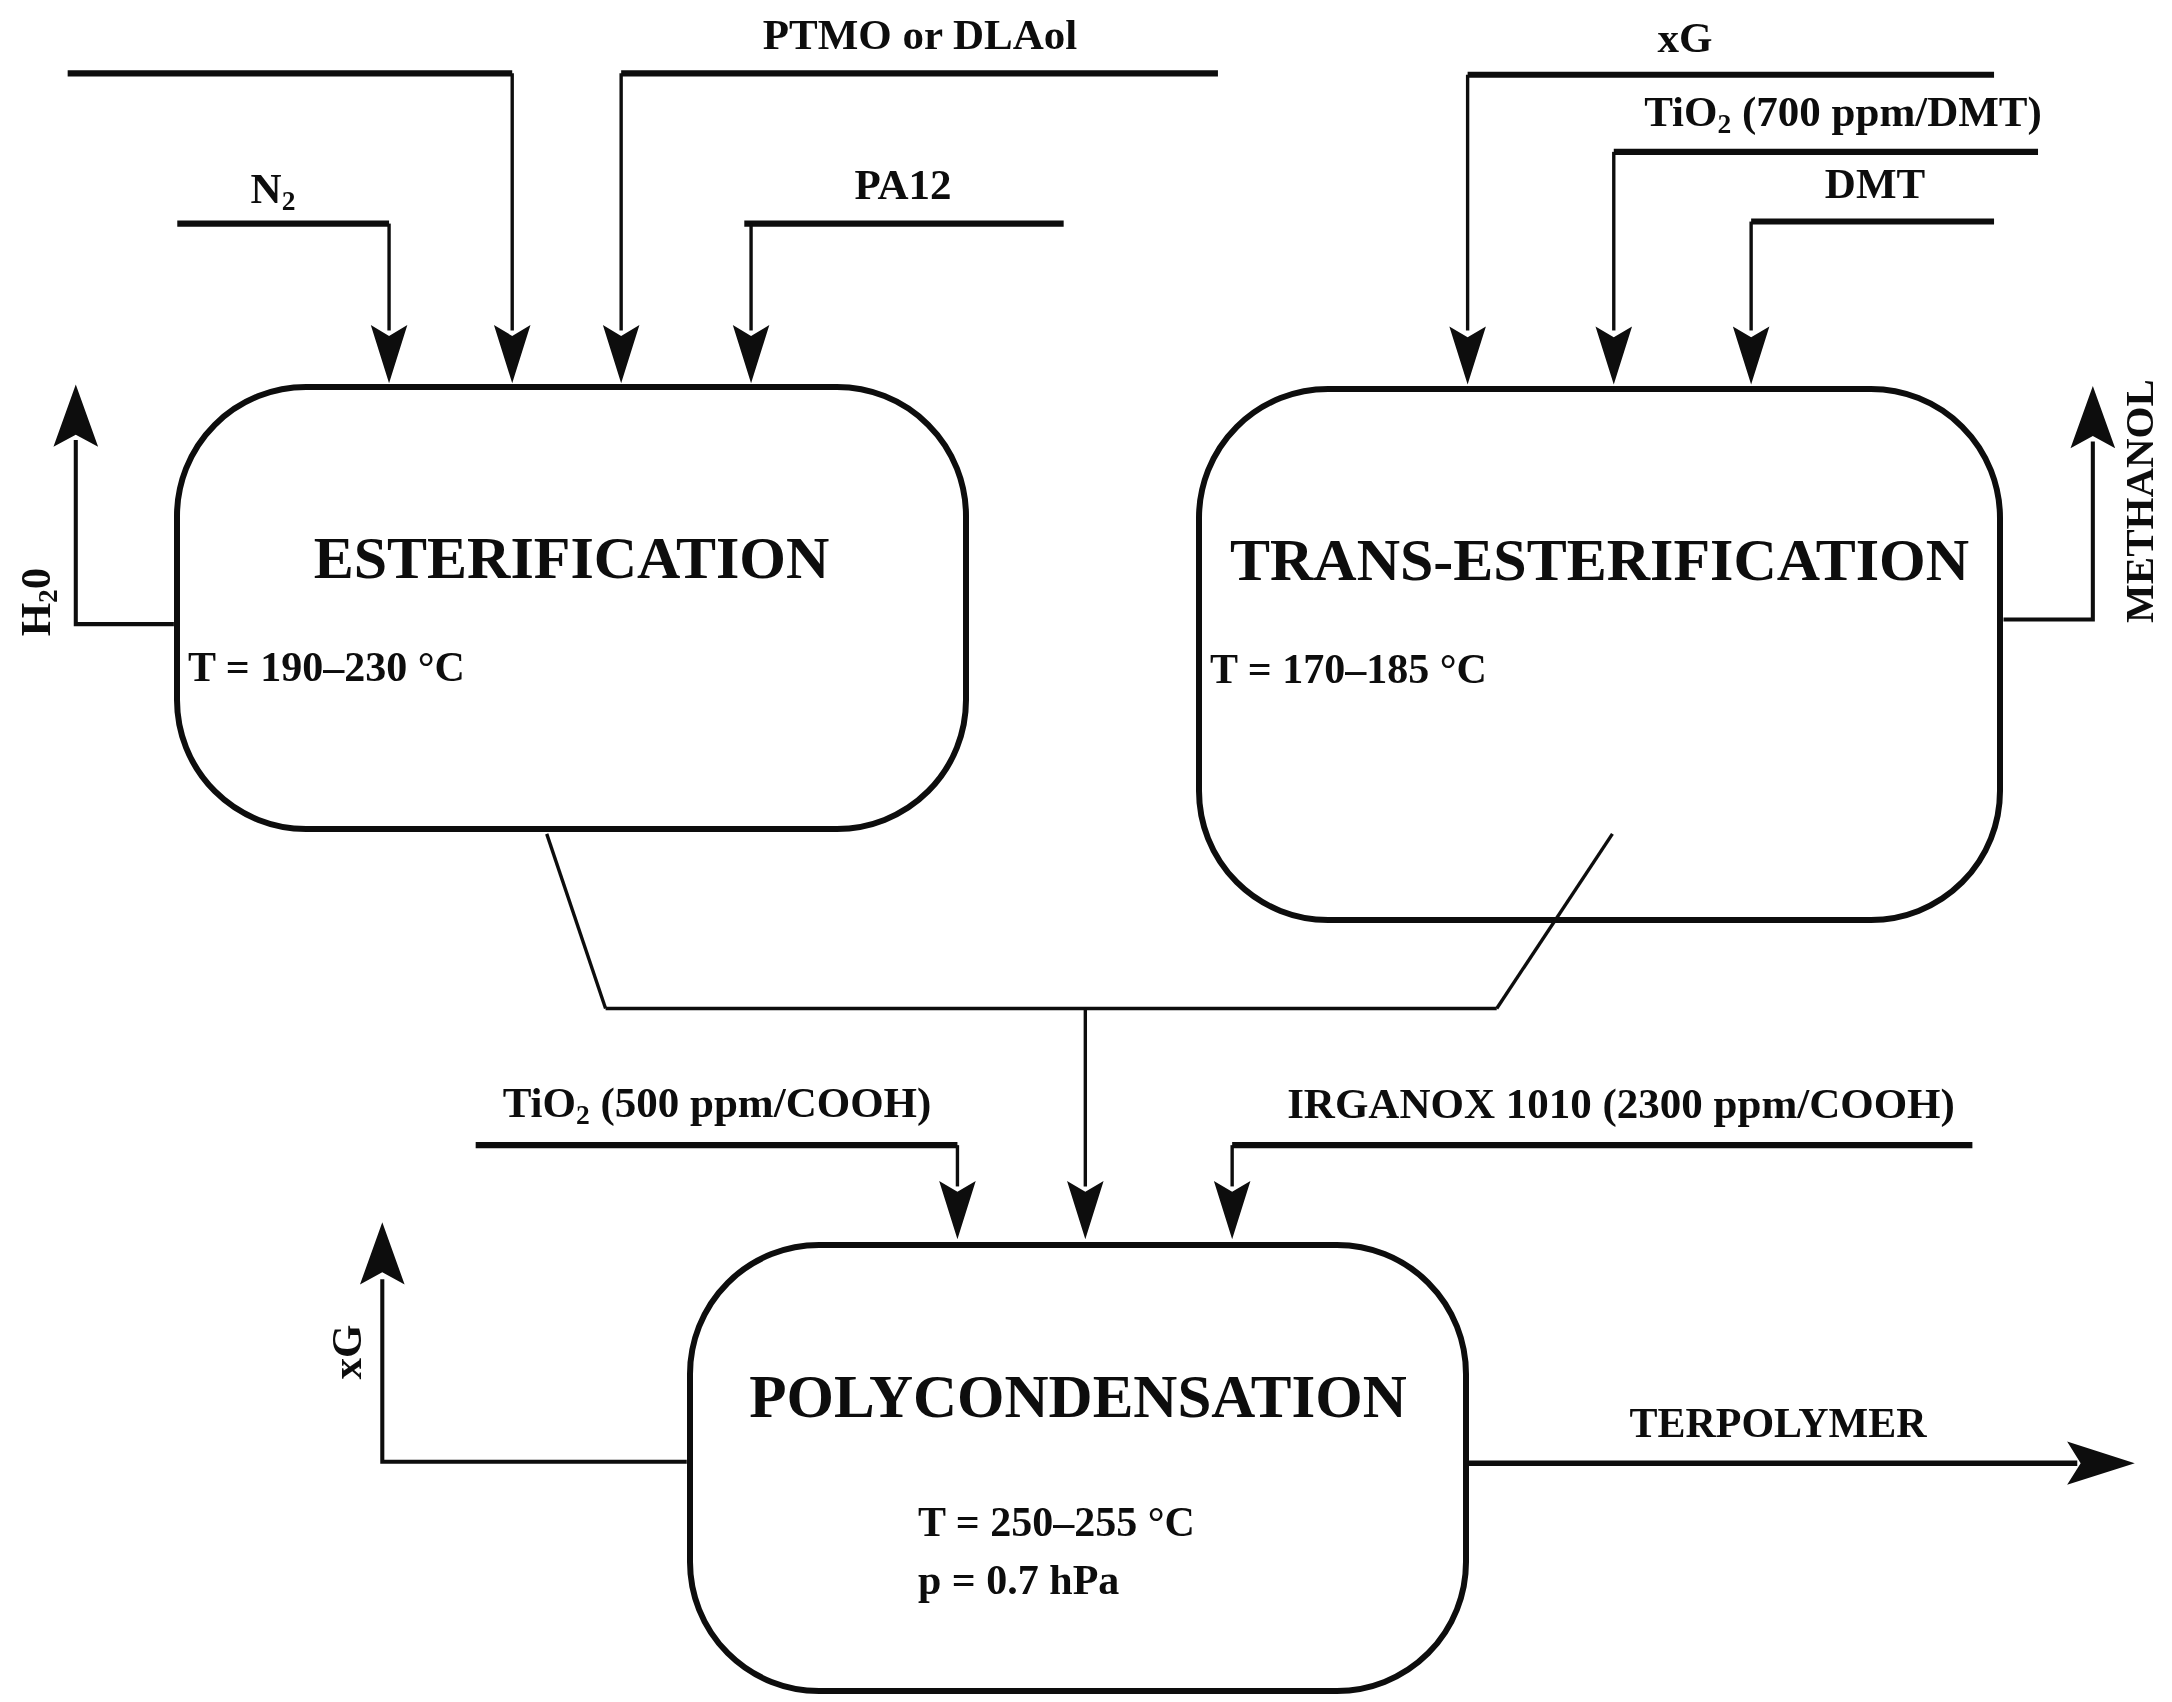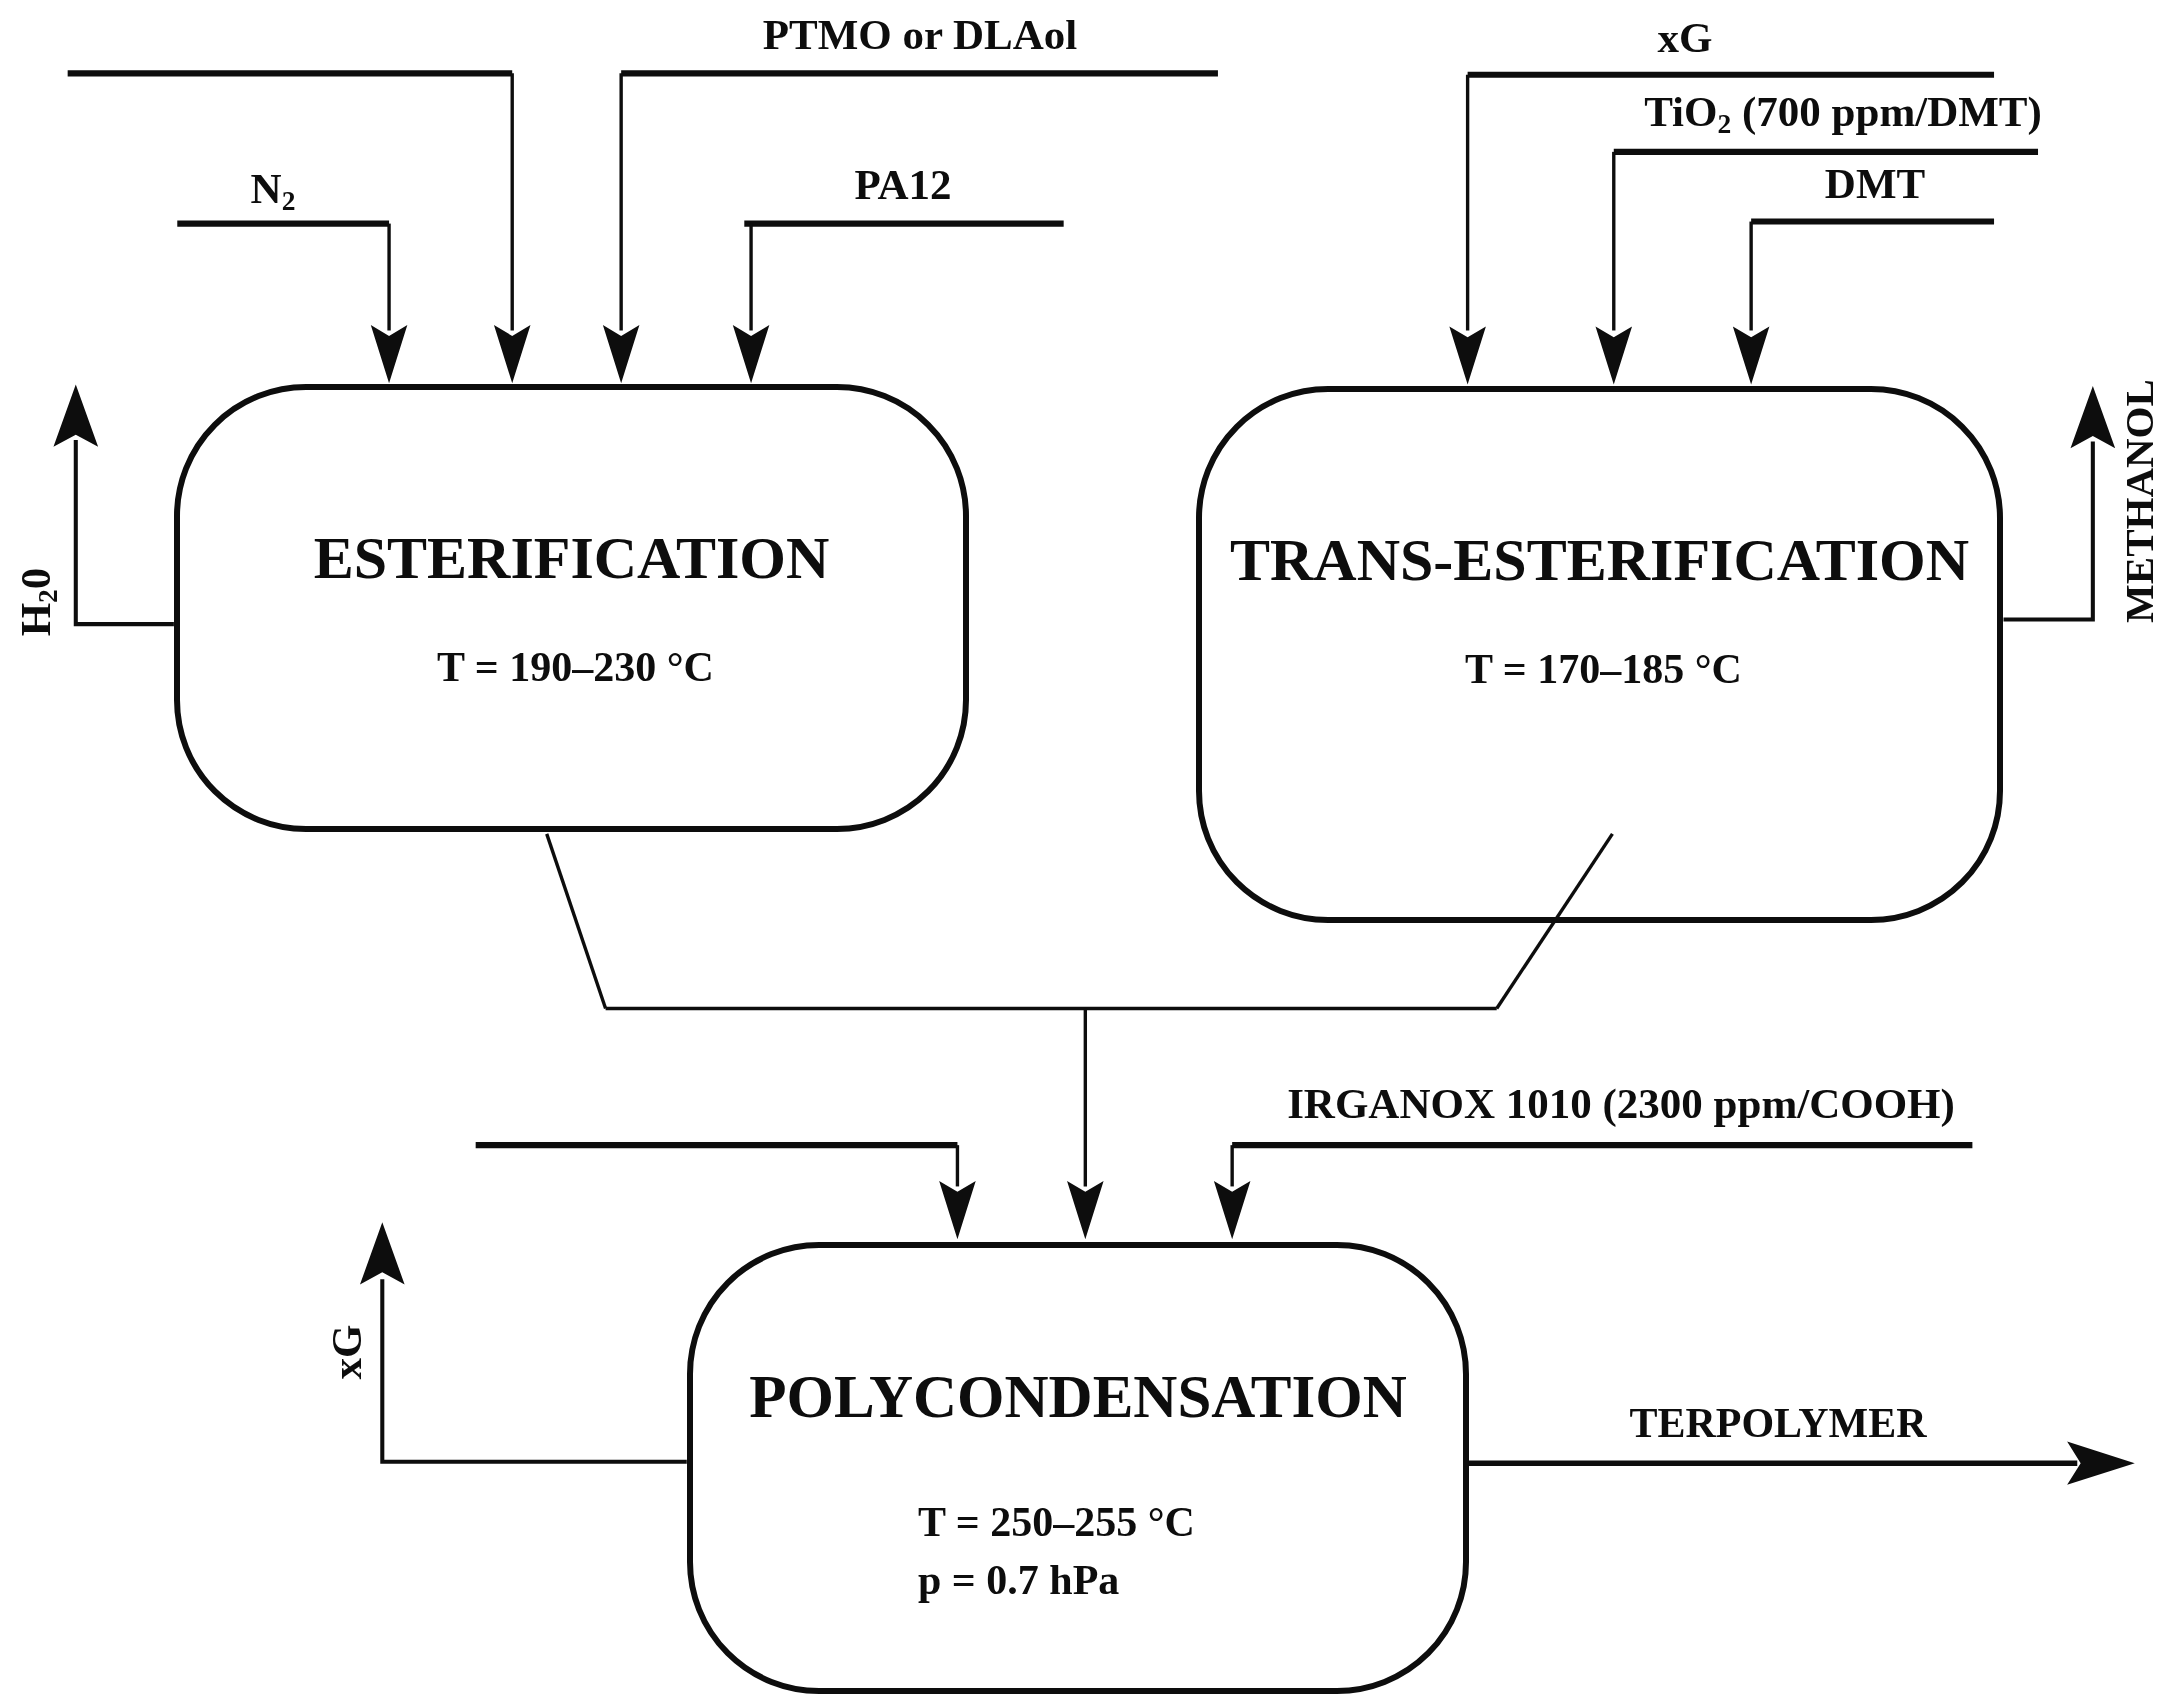--- a/index.html
+++ b/index.html
@@ -20,21 +20,21 @@
   }
   .box-esterification{left:174px;top:384px;width:795px;height:448px;}
   .box-trans{left:1196px;top:386px;width:807px;height:537px;}
   .box-poly{left:687px;top:1242px;width:782px;height:452px;}
   .box-title{
     position:absolute;left:0;right:0;text-align:center;
     font-weight:700;font-size:60px;line-height:1;white-space:nowrap;
   }
   .box-poly .box-title{font-size:61px;}
   .box-temp{
-    position:absolute;left:0;right:0;text-align:center;
+    position:absolute;left:0;right:0;
     font-weight:700;font-size:42px;line-height:1;white-space:nowrap;margin-left:8px;
   }
   .box-stats{
     position:absolute;left:225px;top:246px;text-align:left;
     font-weight:700;font-size:42px;line-height:1.38;white-space:nowrap;
   }
   .lbl{
     position:absolute;
     transform:translate(-50%,-50%);
     font-weight:700;font-size:43px;line-height:1;
@@ -77,20 +77,23 @@
   </div>
   <div class="lbl" style="left:920px;top:34px">PTMO or DLAol</div>
   <div class="lbl" style="left:903px;top:184px">PA12</div>
 
   <div class="lbl" style="left:1685px;top:37px">xG</div>
   <div class="lbl" style="left:1843px;top:111px">
     <span>TiO</span><span class="sub">2</span><span> (700 ppm/DMT)</span>
   </div>
   <div class="lbl" style="left:1875px;top:183px">DMT</div>
 
+  <div class="lbl" style="left:717px;top:1102px">
+    <span>TiO</span><span class="sub">2</span><span> (500 ppm/COOH)</span>
+  </div>
   <div class="lbl" style="left:1621px;top:1103px">IRGANOX 1010 (2300 ppm/COOH)</div>
 
   <div class="lbl rot" style="left:35px;top:602px">
     <span>H</span><span class="sub">2</span><span>0</span>
   </div>
   <div class="lbl rot lbl-methanol" style="left:2139px;top:501px">METHANOL</div>
   <div class="lbl rot" style="left:346px;top:1352px">xG</div>
   <div class="lbl lbl-terpolymer" style="left:1778px;top:1423px">TERPOLYMER</div>
 
   <svg class="wires" width="2172" height="1703" viewBox="0 0 3210 2516">

